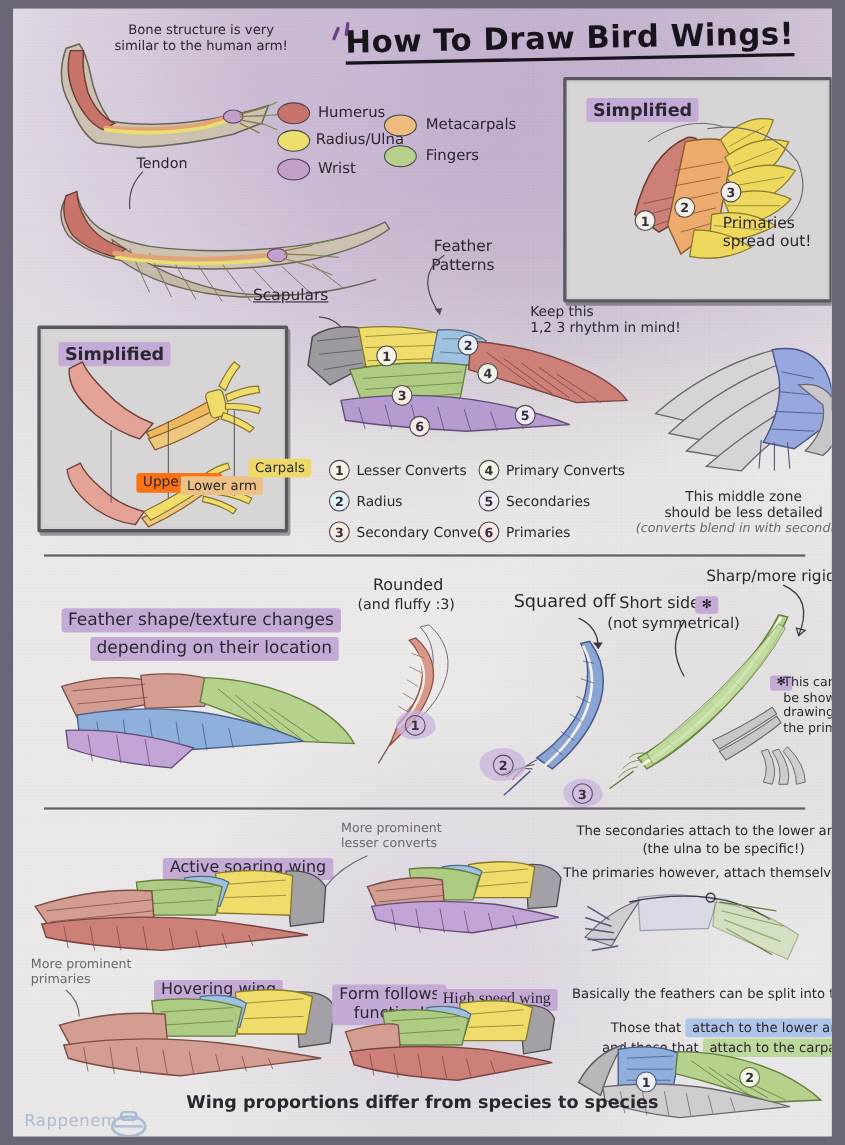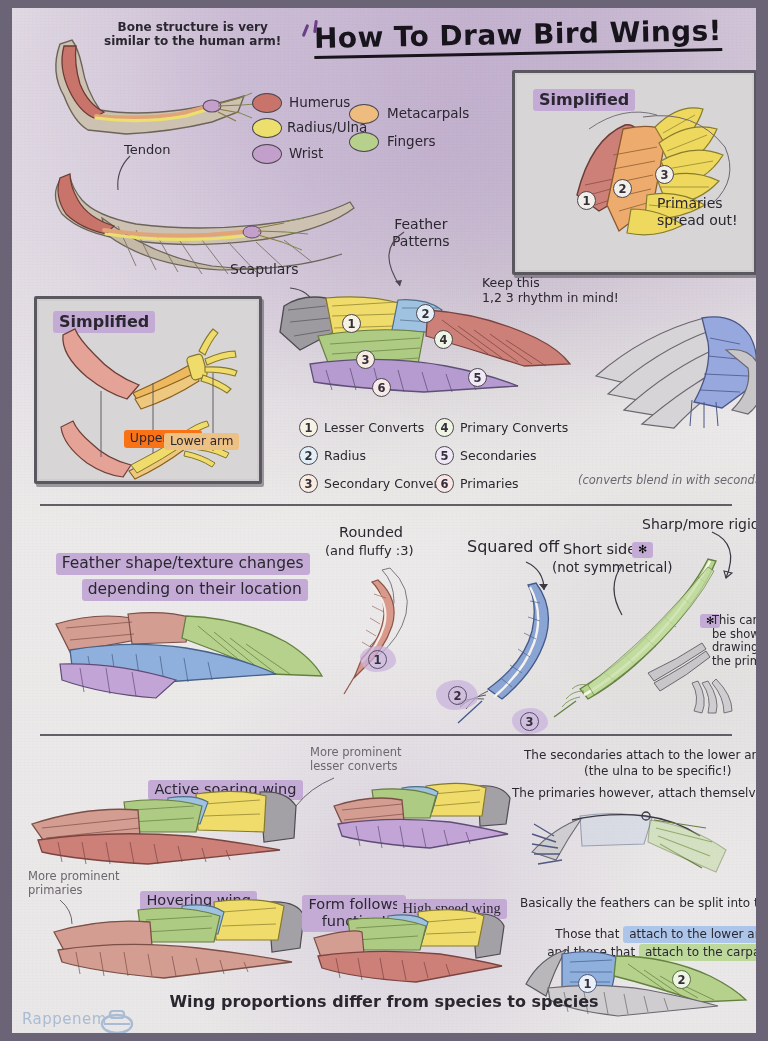--- a/index.html
+++ b/index.html
@@ -109,21 +109,21 @@
 <body>
 
 <div id="page">
  <div class="sheet">
   <div class="grain"></div>
 
   <div class="t title hand" style="left:302px; top:10px;">How To Draw Bird Wings!</div>
   <div class="spark" style="left:292px; top:16px; transform:rotate(22deg);"></div>
   <div class="spark" style="left:302px; top:12px; transform:rotate(8deg);"></div>
 
-  <div class="t hand" style="left:92px; top:12px; font-size:12px; text-align:center;font-weight:bold;">Bone structure is very
+  <div class="t hand" style="left:92px; top:12px; font-size:12px; text-align:center;">Bone structure is very
 similar to the human arm!</div>
 
   <svg class="art" style="left:18px; top:18px;" width="240" height="120" viewBox="0 0 240 120">
     <path d="M30 18 Q20 46 34 70 Q44 96 58 104 L96 108 Q140 106 182 96 L208 86 L214 70 Q190 78 150 84 Q104 90 70 84 Q56 64 52 40 Q48 22 42 14 Z" fill="#cdc2b2" stroke="#6b6459" stroke-width="1.4"></path>
     <path d="M36 22 Q30 44 40 64 Q50 84 66 88" fill="none" stroke="#8d8475" stroke-width="1"></path>
     <path d="M34 20 Q28 42 40 66 Q50 86 64 92 L74 86 Q58 78 50 58 Q44 38 46 20 Z" fill="#c9746b" stroke="#6b3b35" stroke-width="1.3"></path>
     <path d="M66 90 Q110 94 150 88 L172 82" fill="none" stroke="#e0a477" stroke-width="4" stroke-linecap="round"></path>
     <path d="M66 92 Q112 98 156 90 L176 84" fill="none" stroke="#ecdf6e" stroke-width="3.2" stroke-linecap="round"></path>
     <ellipse cx="182" cy="80" rx="9" ry="6" fill="#c3a0cc" stroke="#5f4a68" stroke-width="1.1"></ellipse>
     <g stroke="#8a7a3f" stroke-width="1.2" fill="#eebc7f">
@@ -201,21 +201,21 @@
       <path d="M116 32 Q168 24 198 62 Q212 94 186 118" fill="none" stroke="#6d6770" stroke-width="1" stroke-dasharray="0"></path>
       <path d="M62 44 Q96 20 130 30" fill="none" stroke="#6d6770" stroke-width=".9"></path>
     </svg>
     <div class="num" style="left:62px; top:118px; background:#f2efe9;">1</div>
     <div class="num" style="left:98px; top:106px; background:#f2efe9;">2</div>
     <div class="num" style="left:140px; top:92px; background:#f2efe9;">3</div>
     <div class="t hand" style="left:142px; top:122px; font-size:14px;">Primaries
 spread out!</div>
   </div>
 
-  <div class="t hand" style="left:218px; top:253px; font-size:14px;">Scapulars</div>
+  <div class="t hand" style="left:218px; top:253px; font-size:14px;text-decoration:underline;">Scapulars</div>
   <svg class="art" style="left:276px; top:276px;" width="40" height="30">
     <path d="M2 4 Q22 6 26 22" fill="none" stroke="#4d4750" stroke-width="1.1"></path>
     <path d="M26 22 l-4 -5 l7 1 z" fill="#4d4750"></path>
   </svg>
 
   <div class="t hand" style="left:380px; top:208px; font-size:14px; text-align:center;">Feather
 Patterns</div>
   <svg class="art" style="left:352px; top:216px;" width="60" height="70">
     <path d="M40 8 Q12 26 36 62" fill="none" stroke="#4d4750" stroke-width="1.1"></path>
     <path d="M36 62 l-5 -5 l7 -1 z" fill="#4d4750"></path>
@@ -250,20 +250,23 @@
       <g stroke="#55505a" stroke-width=".9" fill="none">
         <path d="M54 70 L54 136 M106 62 L106 132 M166 52 L166 130"></path>
       </g>
     </svg>
     <div class="t hand" style="left:26px; top:116px; font-size:12.5px;">
       <span class="hl hl-red">Upper arm</span>
     </div>
     <div class="t hand" style="left:104px; top:120px; font-size:12px;">
       <span class="hl hl-orange">Lower arm</span>
     </div>
+    <div class="t hand" style="left:166px; top:104px; font-size:12px;">
+      <span class="hl hl-yellow">Carpals</span>
+    </div>
   </div>
 
   <svg class="art" style="left:262px; top:280px;" width="300" height="120" viewBox="0 0 300 120">
     <path d="M10 18 Q28 6 52 10 L60 44 L26 62 L6 44 Z" fill="#9d9aa0" stroke="#4e4a52" stroke-width="1.3"></path>
     <g stroke="#56525a" stroke-width=".7" fill="none">
           <path d="M14 22 L52 18 M16 34 L56 30 M20 48 L56 42"></path>
         </g>
     <path d="M52 10 Q96 6 128 16 L118 46 L60 52 Z" fill="#f0dc6a" stroke="#857a2c" stroke-width="1.2"></path>
     <g stroke="#857a2c" stroke-width=".7" fill="none">
           <path d="M58 18 L124 14 M58 28 L122 26 M60 40 L120 38"></path>
@@ -301,20 +304,22 @@
       <path d="M60 134 Q104 96 148 74 Q162 72 162 84 Q126 102 92 138 Z"></path>
     </g>
     <path d="M120 28 Q152 22 168 46 Q180 68 170 96 L140 118 L112 112 Q130 80 126 52 Z" fill="#97a8de" stroke="#4a5686" stroke-width="1.3"></path>
     <g stroke="#4a5686" stroke-width=".8" fill="none">
       <path d="M128 48 L158 54 M126 66 L166 70 M122 84 L166 86 M118 100 L158 102"></path>
     </g>
     <path d="M110 110 L108 136 M122 112 L122 138 M134 112 L136 136" stroke="#4a5686" stroke-width="1" fill="none"></path>
     <path d="M144 60 Q172 56 180 84 Q184 110 166 124 L150 120 Q170 100 166 78 Z" fill="#c8c6c8" stroke="#6a666e" stroke-width="1.2"></path>
   </svg>
 
+  <div class="t hand" style="left:574px; top:436px; font-size:12.5px; text-align:center; width:180px;">This middle zone
+should be less detailed</div>
   <div class="t hand muted" style="left:566px; top:466px; font-size:11.5px; font-style:italic;">(converts blend in with secondaries!)</div>
 
   <div>
     <div class="num" style="left:287px; top:410px; background:#f6f2e4;">1</div>
     <div class="t hand numlist" style="left:312px; top:413px;">Lesser Converts</div>
 
     <div class="num" style="left:287px; top:438px; background:#e3eff7;">2</div>
     <div class="t hand numlist" style="left:312px; top:441px;">Radius</div>
 
     <div class="num" style="left:287px; top:466px; background:#f8ebe0;">3</div>

